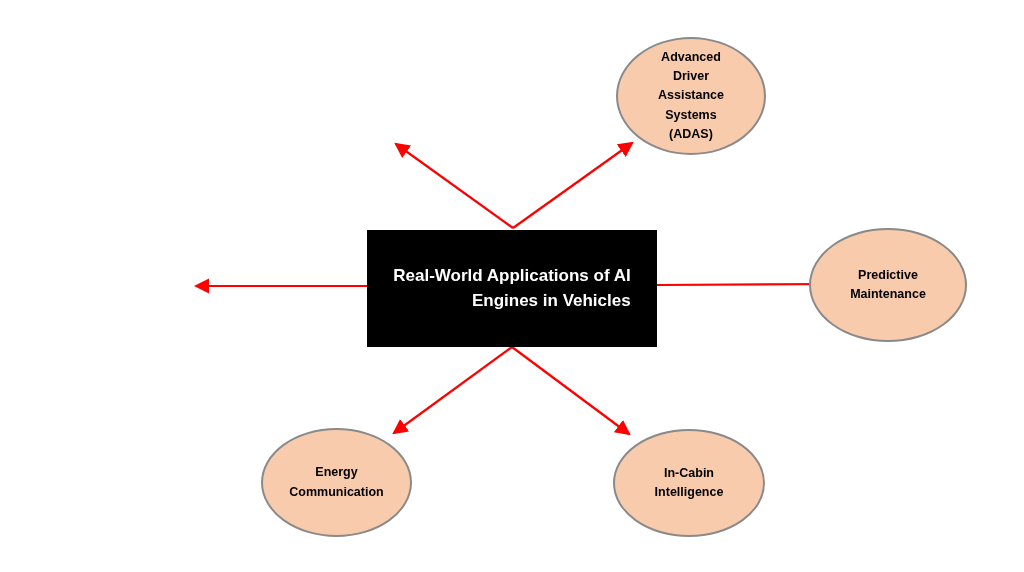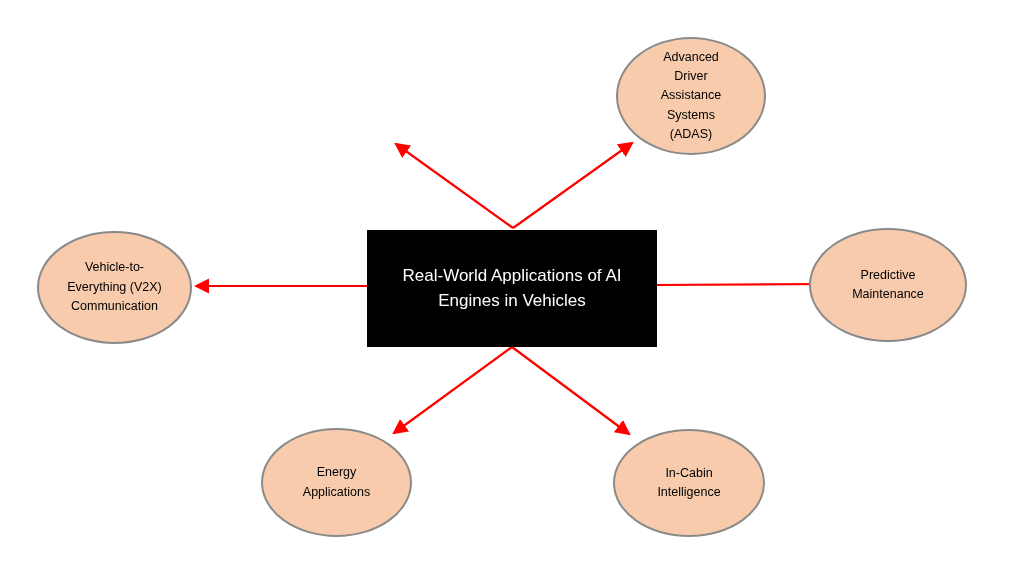--- a/index.html
+++ b/index.html
@@ -35,43 +35,43 @@
     background: var(--node_fill, #F8CBAD);
     border: 2px solid var(--node_border, #8A8A8A);
     border-radius: 50%;
     display: flex;
     align-items: center;
     justify-content: center;
     box-sizing: border-box;
   }
   .node-label {
     font-size: 12.5px;
-    font-weight: normal;
+    font-weight: bold;
     color: var(--node_text, #000000);
     text-align: center;
     line-height: 1.55;
     white-space: pre-line;
   }
   .center-node {
     position: absolute;
     left: 367px;
     top: 230px;
     width: 290px;
     height: 117px;
     background: var(--center_bg, #000000);
     display: flex;
     align-items: center;
     justify-content: center;
     box-sizing: border-box;
   }
   .center-node-label {
     font-size: 17px;
-    font-weight: normal;
+    font-weight: bold;
     color: var(--center_text, #FFFFFF);
-    text-align: center;
+    text-align: right;
     line-height: 1.45;
     white-space: pre-line;
     padding: 0 10px;
   }
   .n-autonomous  { left: 263px; top: 41px;  width: 146px; height: 112px; }
   .n-adas        { left: 616px; top: 37px;  width: 150px; height: 118px; }
   .n-v2x         { left: 37px;  top: 231px; width: 155px; height: 113px; }
   .n-predictive  { left: 809px; top: 228px; width: 158px; height: 114px; }
   .n-energy      { left: 261px; top: 428px; width: 151px; height: 109px; }
   .n-incabin     { left: 613px; top: 429px; width: 152px; height: 108px; }
@@ -102,34 +102,29 @@
 
 
   <div class="node n-adas">
     <span class="node-label">Advanced
 Driver
 Assistance
 Systems
 (ADAS)</span>
   </div>
 
-  <div class="node n-v2x">
-    <span class="node-label">Vehicle-to-
-Everything (V2X)
-Communication</span>
-  </div>
 
   <div class="node n-predictive">
     <span class="node-label">Predictive
 Maintenance</span>
   </div>
 
   <div class="node n-energy">
     <span class="node-label">Energy
-Applications</span>
+Communication</span>
   </div>
 
   <div class="node n-incabin">
     <span class="node-label">In-Cabin
 Intelligence</span>
   </div>
 
 </div>
 
 </body></html>

